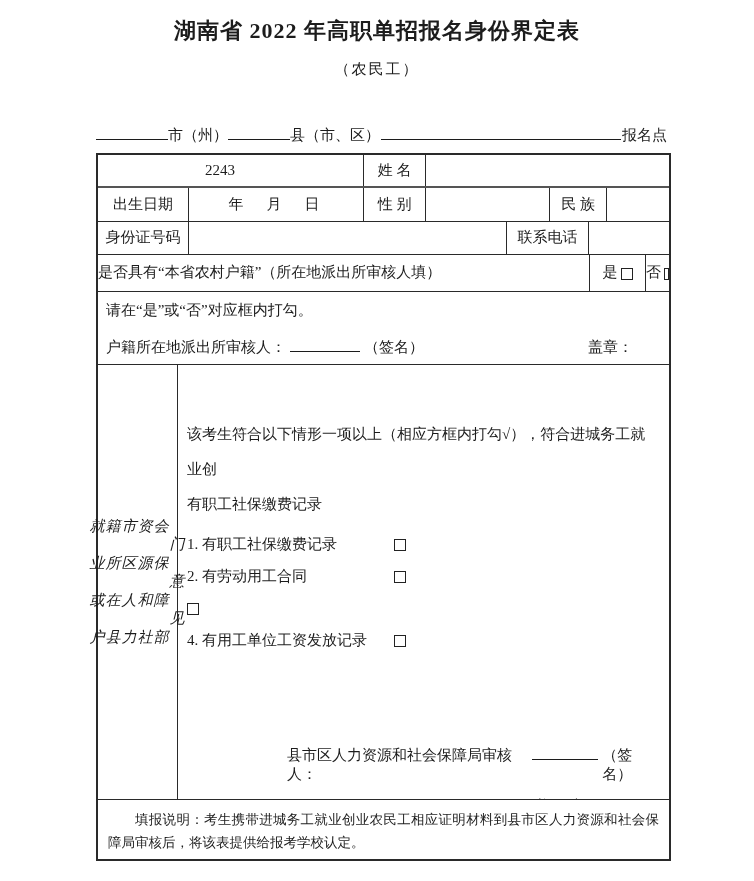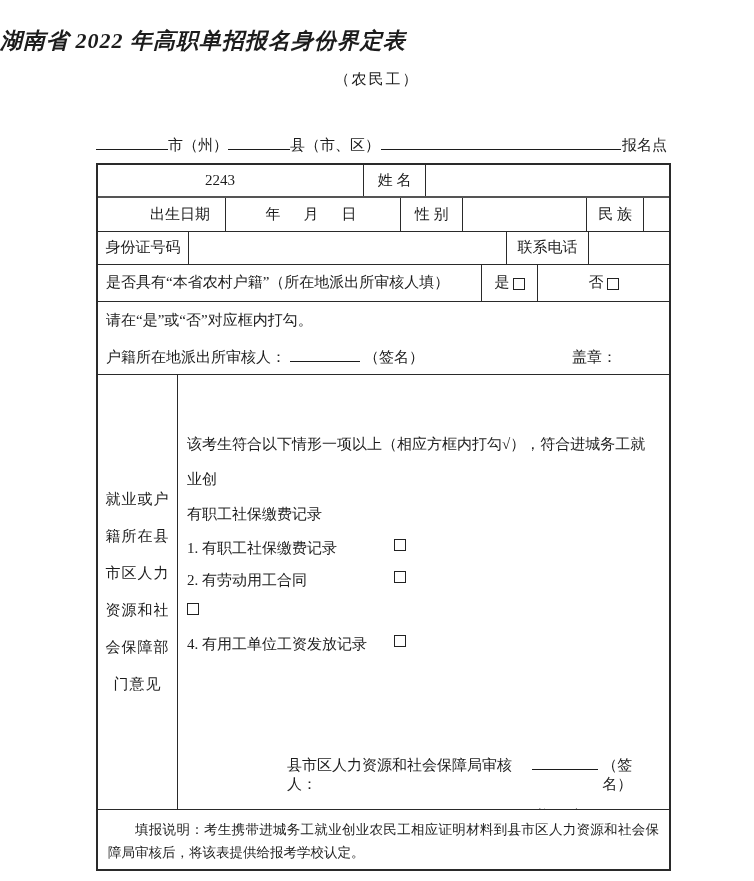--- a/index.html
+++ b/index.html
@@ -3,22 +3,22 @@
 <meta charset="utf-8">
 <style>
   html,body{margin:0;padding:0;background:#ffffff;}
   body{
     width:754px;height:881px;position:relative;
     font-family:"Liberation Serif","DejaVu Serif",serif;
     color:#1c1c1c;
     -webkit-font-smoothing:antialiased;
   }
   .page-title{
-    margin:26px 0 0 0;text-align:left;
-    font-size:22px;font-weight:bold;letter-spacing:1px;font-style:italic;
+    margin:16px 0 0 0;text-align:center;
+    font-size:22px;font-weight:bold;letter-spacing:1px;
   }
   .page-subtitle{
     margin:14px 0 0 0;text-align:center;
     font-size:15px;letter-spacing:2px;
   }
   .loc-line{
     width:571px;margin:44px 0 8px 96px;
     display:flex;align-items:baseline;
     font-size:15px;
   }
@@ -34,34 +34,34 @@
   .row{display:flex;border-bottom:1.5px solid #2a2a2a;box-sizing:border-box;}
   .row.last{border-bottom:none;}
   .row.thick{border-bottom:2.5px solid #555;}
   .cell{
     border-right:1.5px solid #2a2a2a;box-sizing:border-box;
     display:flex;align-items:center;justify-content:center;
     overflow:hidden;
   }
   .cell.end{border-right:none;}
   .cell.left{justify-content:flex-start;}
-  .h33{height:33px;} .h34{height:34px;padding-left:37px;} .h37{height:37px;}
+  .h33{height:33px;} .h34{height:34px;} .h37{height:37px;}
   .r5{height:73px;display:block;box-sizing:border-box;padding:9px 8px 10px 8px;}
   .r5-line2{display:flex;align-items:baseline;margin-top:15px;}
   .spacer{flex:1;}
   .bigrow{height:435px;}
   .side-col{
     width:80px;border-right:1.5px solid #2a2a2a;box-sizing:border-box;
-    display:flex;flex-direction:column;align-items:center;justify-content:center;
+    display:flex;flex-direction:row;align-items:center;justify-content:center;font-style:italic;
   }
   .side-col div{line-height:37px;letter-spacing:1px;}
   .big-content{flex:1;box-sizing:border-box;padding:52px 10px 0 9px;position:relative;}
   .intro div{line-height:35px;}
   .cklist{margin-top:7px;}
-  .ck-item{display:flex;align-items:flex-start;height:32px;}
+  .ck-item{display:flex;align-items:center;height:32px;}
   .ck-item .itext{width:207px;}
   .cb{width:12px;height:12px;border:1.5px solid #222;display:inline-block;box-sizing:border-box;background:#fff;}
   .cb-inline{margin-left:3px;position:relative;top:1px;}
   .hr-sign{display:flex;align-items:baseline;margin-top:86px;padding-left:100px;}
   .hr-seal{margin-top:13px;padding-left:348px;letter-spacing:8px;}
   .noterow{height:59px;display:block;box-sizing:border-box;padding:8px 10px 4px 10px;}
   .noterow p{margin:0;font-size:13.5px;line-height:23px;text-indent:2em;text-align:justify;}
 </style>
 </head>
 <body>
@@ -97,39 +97,39 @@
   </div>
 
   <div class="row h33">
     <div class="cell" style="width:91px;">身份证号码</div>
     <div class="cell" style="width:318px;"></div>
     <div class="cell" style="width:82px;">联系电话</div>
     <div class="cell end" style="flex:1;"></div>
   </div>
 
   <div class="row h37">
-    <div class="cell left" style="width:384px;padding-left:8px;">是否具有“本省农村户籍”（所在地派出所审核人填）</div>
+    <div class="cell left" style="width:492px;padding-left:0;">是否具有“本省农村户籍”（所在地派出所审核人填）</div>
     <div class="cell" style="width:56px;">
       <span>是</span>
       <span class="cb cb-inline"></span>
     </div>
     <div class="cell end" style="flex:1;">
       <span>否</span>
       <span class="cb cb-inline"></span>
     </div>
   </div>
 
   <div class="row r5">
     <div>请在“是”或“否”对应框内打勾。</div>
     <div class="r5-line2">
       <span>户籍所在地派出所审核人：</span>
       <span class="blank b-sign"></span>
       <span>（签名）</span>
       <span class="spacer"></span>
-      <span style="margin-right:44px;">盖章：</span>
+      <span style="margin-right:28px;">盖章：</span>
     </div>
   </div>
 
   <div class="row bigrow">
     <div class="side-col">
       <div>就业或户</div>
       <div>籍所在县</div>
       <div>市区人力</div>
       <div>资源和社</div>
       <div>会保障部</div>

